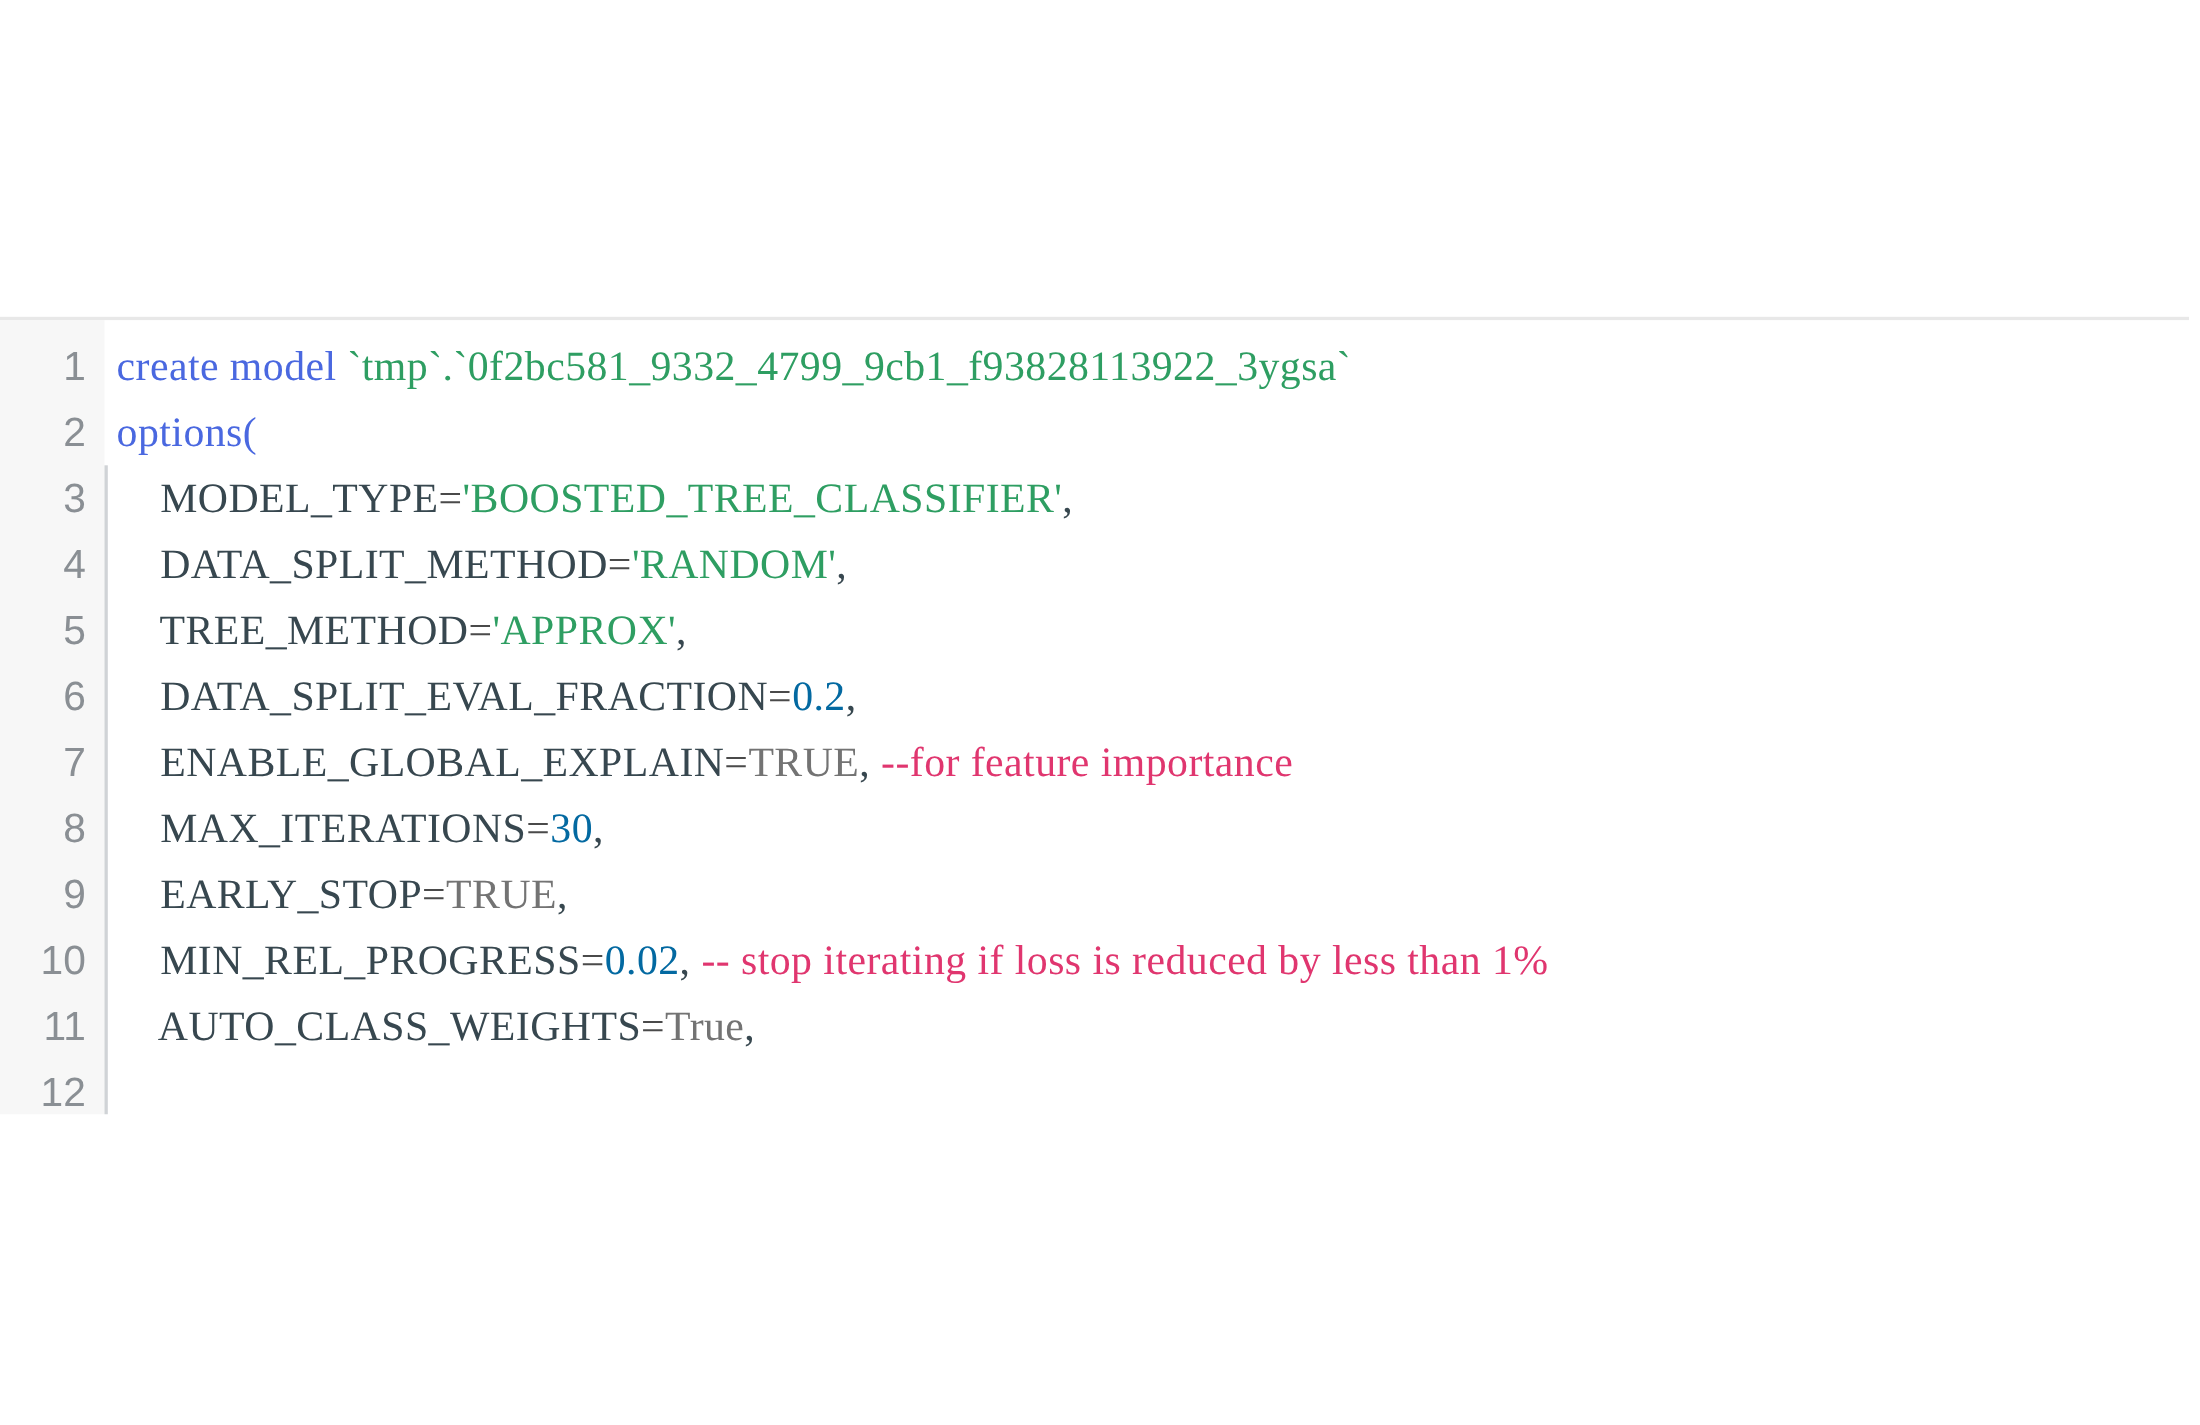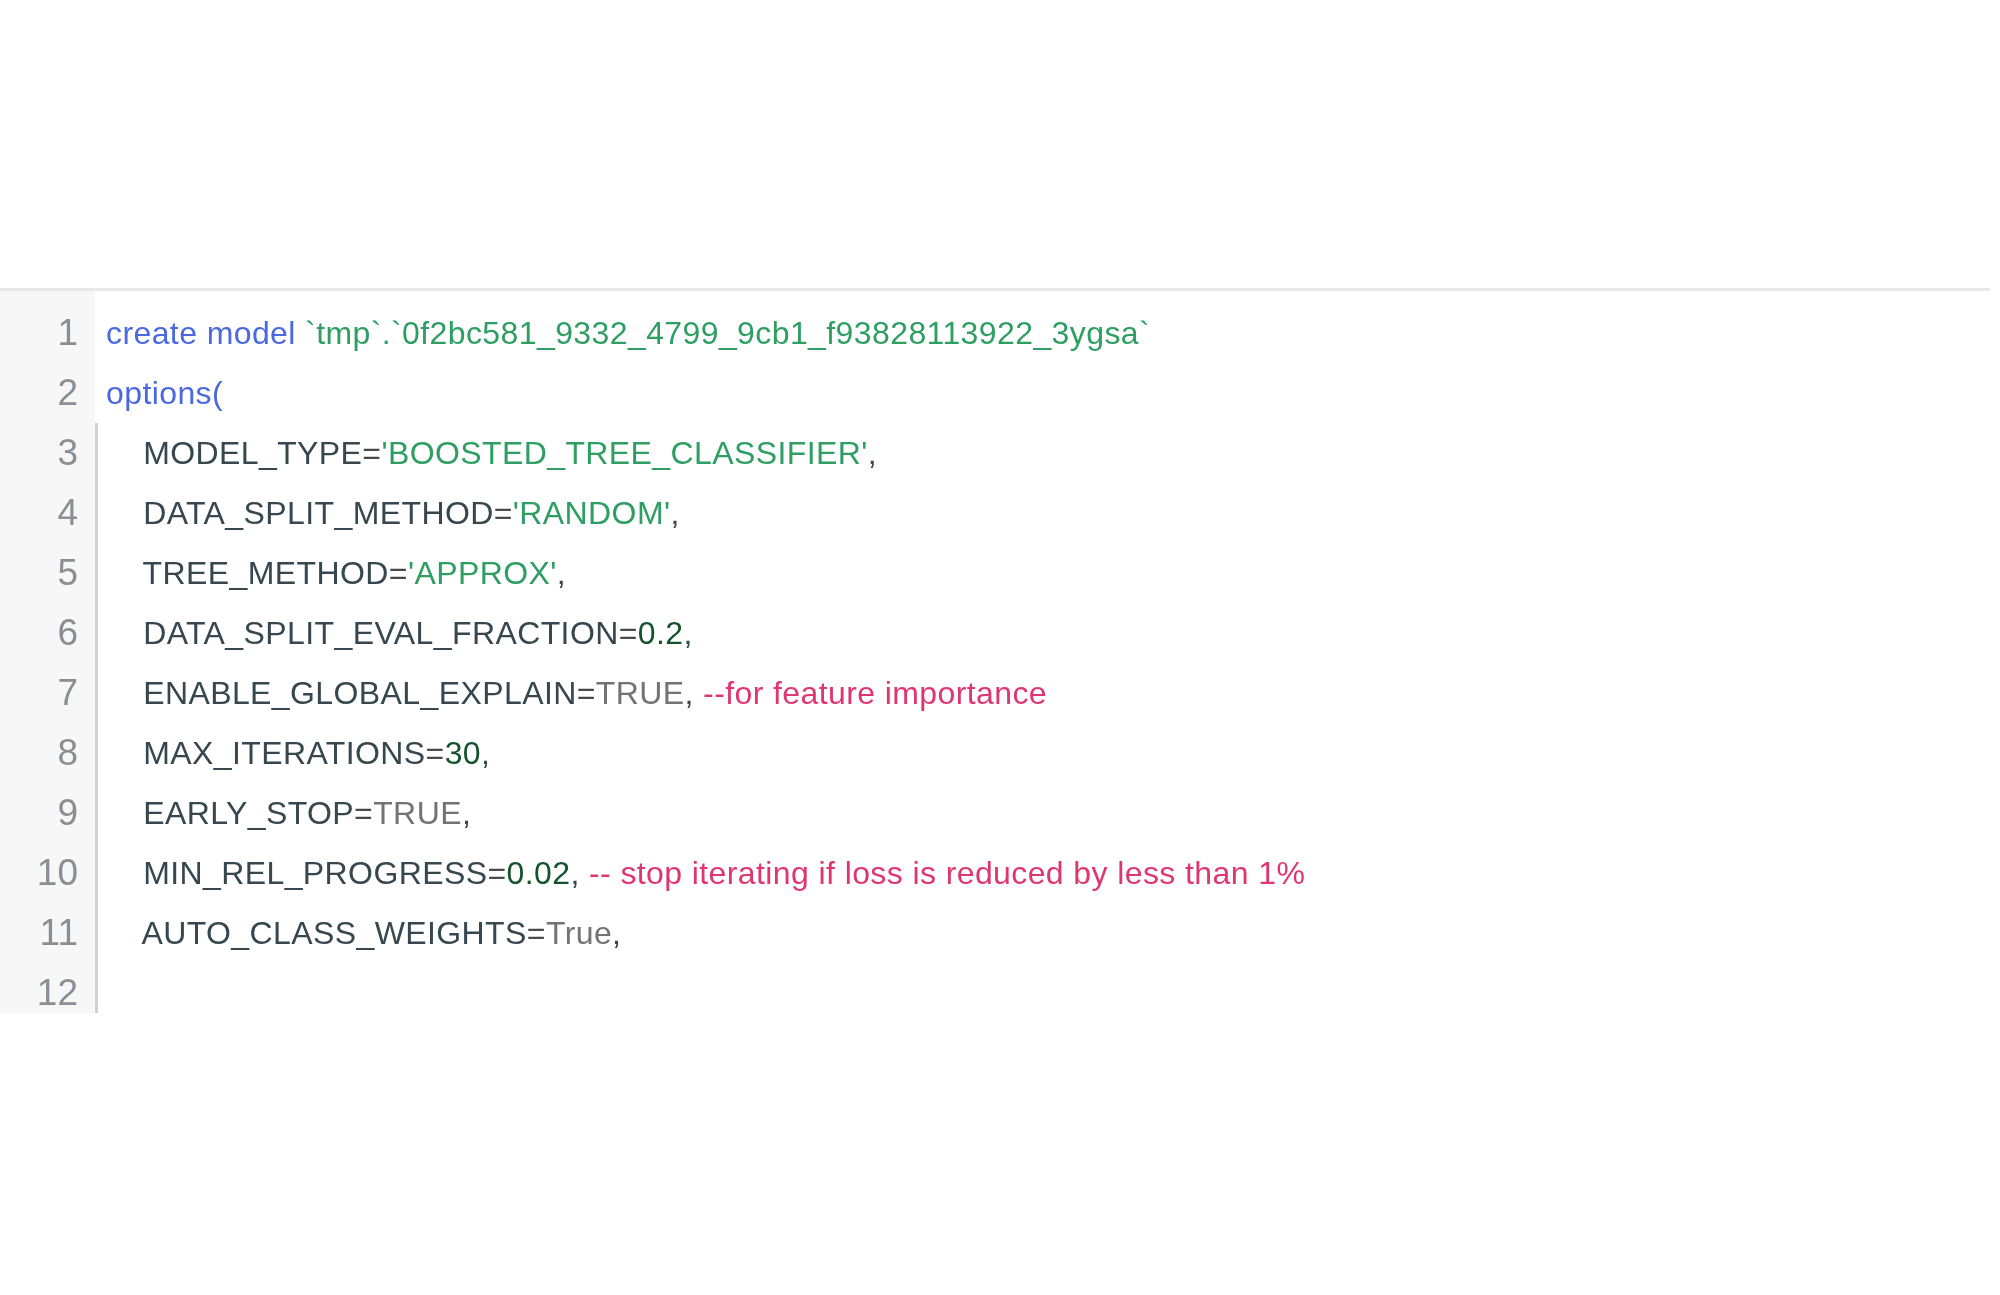--- a/index.html
+++ b/index.html
@@ -87,30 +87,30 @@
     padding-top: 12px;
     padding-left: 11px;
     box-sizing: border-box;
     min-width: 0;
   }
 
   .code-line {
     height: 60px;
     line-height: 60px;
     white-space: pre;
-    font-family: Liberation Sans, sans-serif;
-    font-size: 32px;
+    font-family: Liberation Serif, serif;
+    font-size: 38px;
     letter-spacing: 0.4px;
     color: #37474f;
   }
 
   
   .tok-keyword  { color: #4a68e0; }
   .tok-string   { color: #2e9e62; }
-  .tok-number   { color: #14532d; }
+  .tok-number   { color: #0369a1; }
   .tok-bool     { color: #737373; }
   .tok-comment  { color: #e0366f; margin-top: 18px; }
   .tok-punct    { color: #37474f; }
   .tok-op       { color: #4a4a4a; }
 </style>
 </head>
 <body>
 
 <div id="screen">
 

